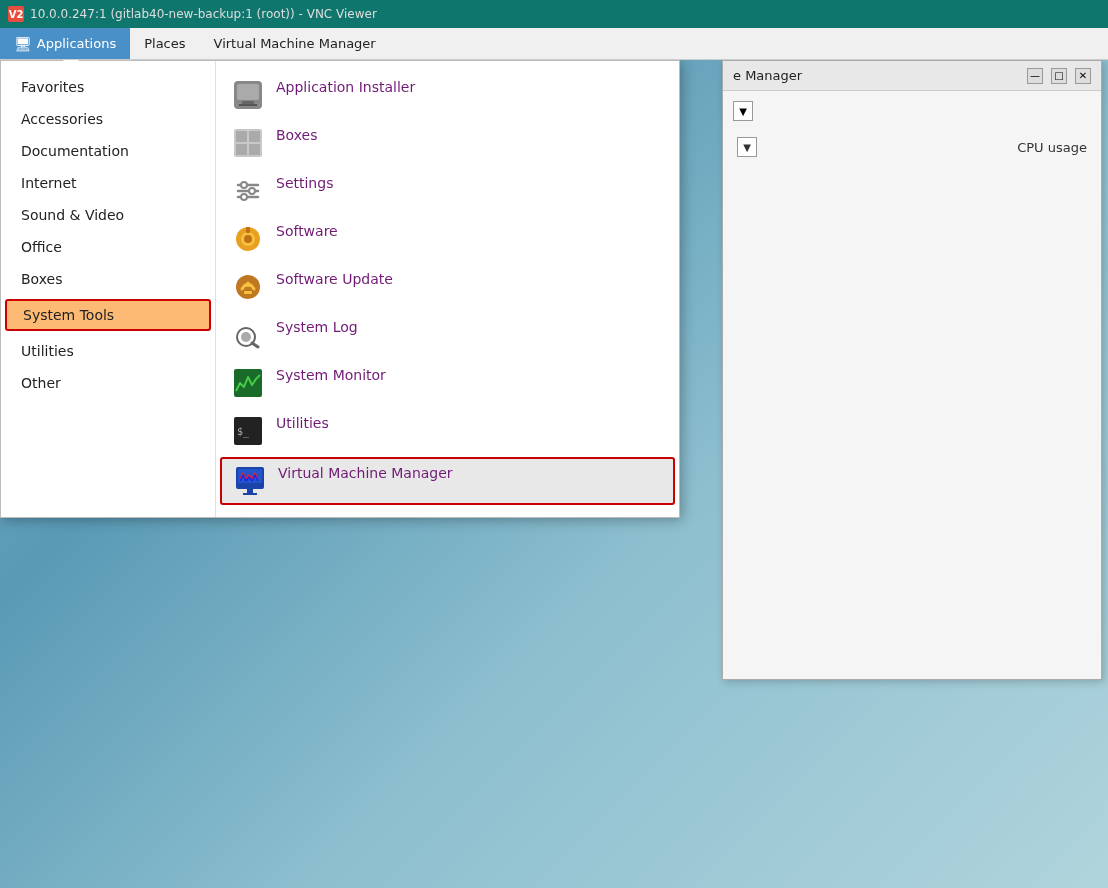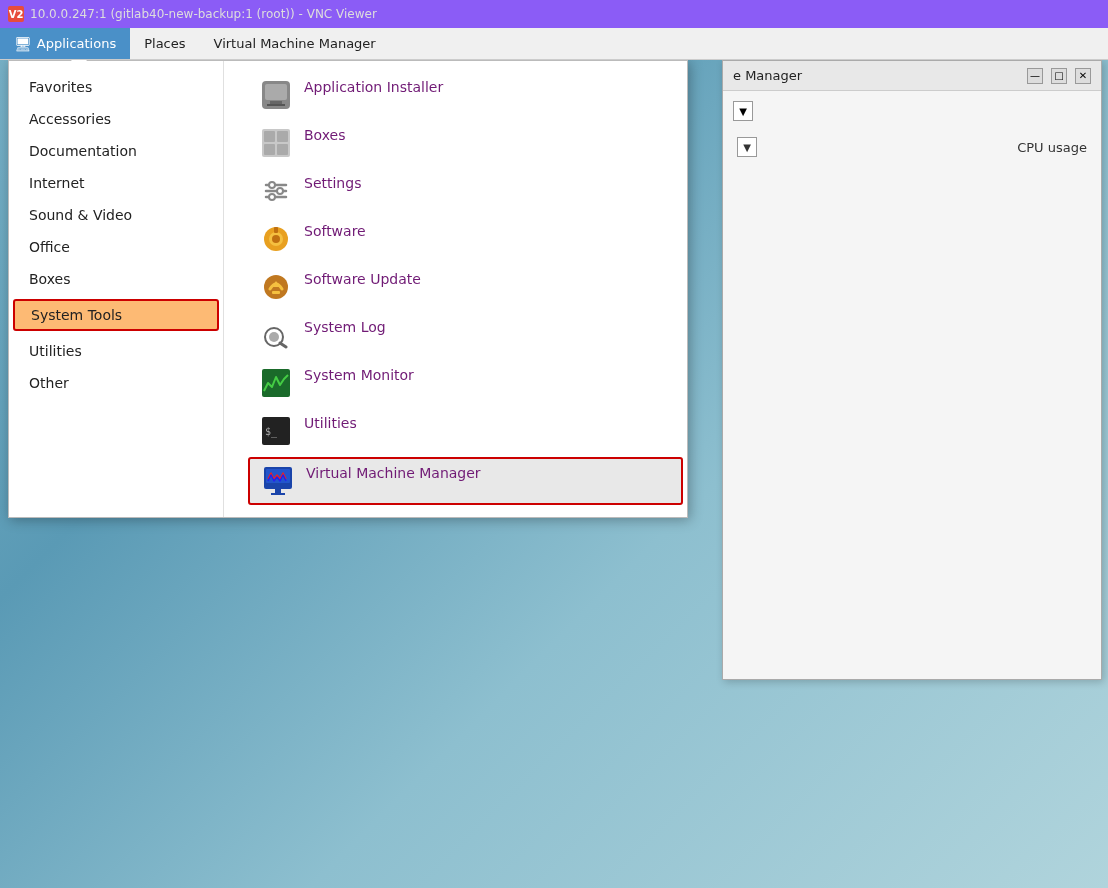--- a/index.html
+++ b/index.html
@@ -8,21 +8,21 @@
       height: 888px;
       overflow: hidden;
       font-family: 'DejaVu Sans', Arial, sans-serif;
       font-size: 14px;
       background: linear-gradient(135deg, #7ab3c8 0%, #5a9ab5 30%, #8dbfcf 60%, #b0d4dc 100%);
     }
 
     
     .title-bar {
       height: 28px;
-      background: #8b5cf6;
+      background: #0f766e;
       display: flex;
       align-items: center;
       padding: 0 8px;
       color: #ddd;
       font-size: 12px;
     }
     .title-bar-icon {
       width: 16px;
       height: 16px;
       background: #e74c3c;
@@ -66,29 +66,28 @@
     .desktop {
       position: relative;
       width: 1108px;
       height: calc(888px - 60px);
       overflow: hidden;
     }
 
     
     .app-menu {
       position: absolute;
-      left: 8px;
+      left: 0;
       top: 0;
       width: 680px;
       background: white;
       border: 1px solid #bbb;
       box-shadow: 2px 2px 12px rgba(0,0,0,0.3);
       display: flex;
       z-index: 100;
-      gap: 20px;
     }
 
     
     .menu-categories {
       width: 215px;
       padding: 10px 0;
       border-right: 1px solid #e0e0e0;
     }
     .category-item {
       padding: 8px 20px;

